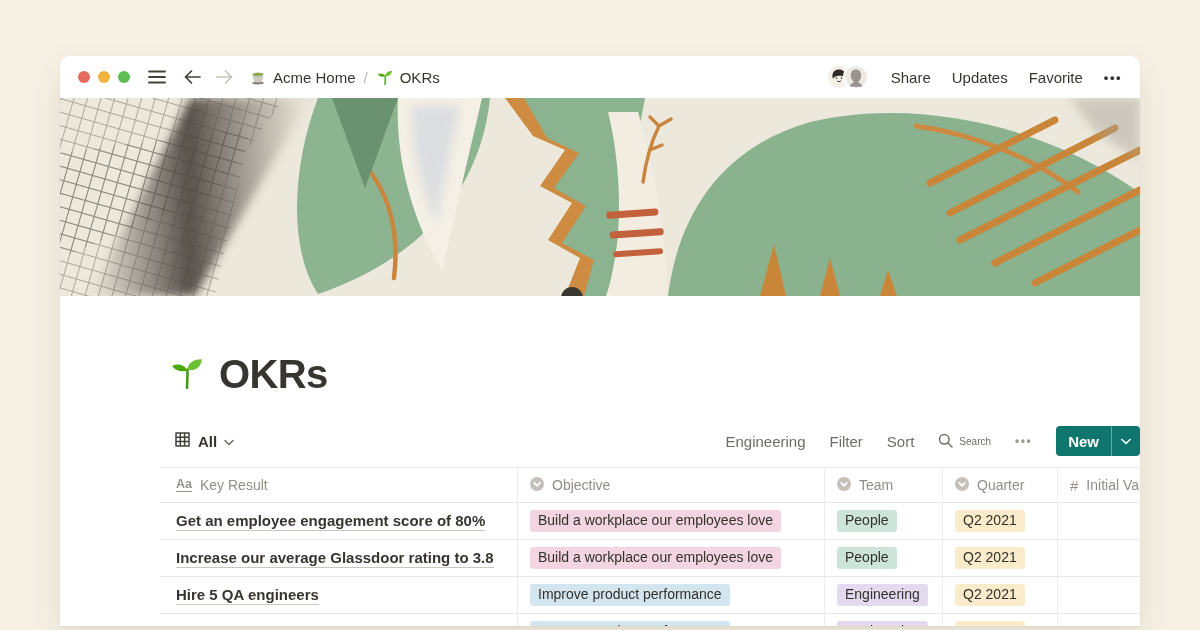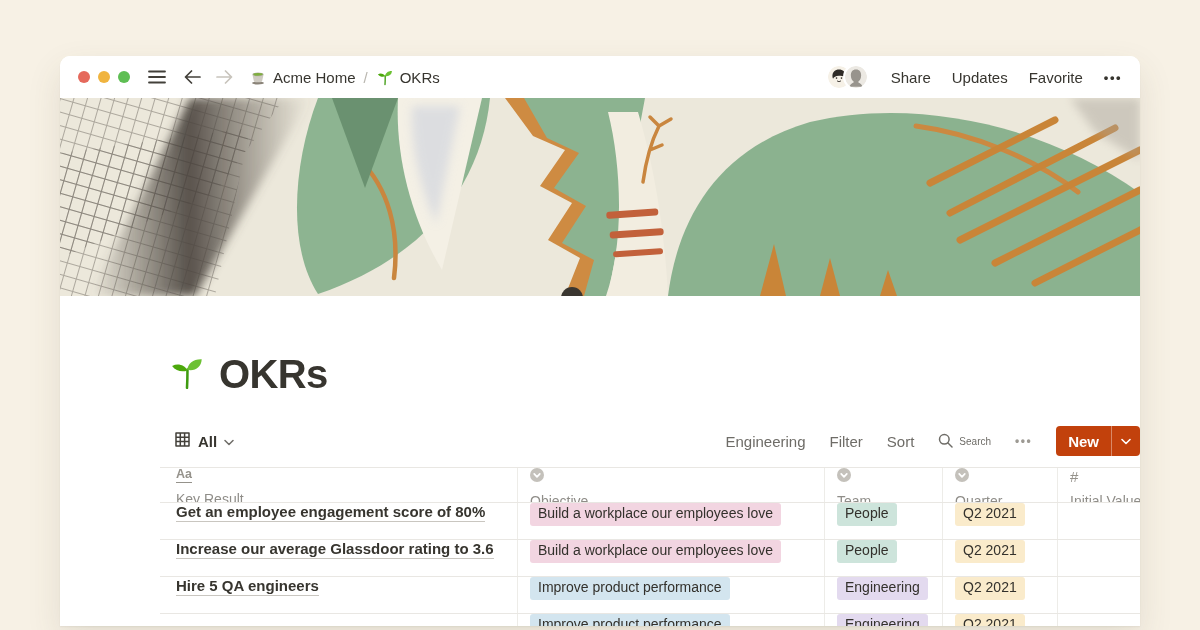--- a/index.html
+++ b/index.html
@@ -49,21 +49,21 @@
   .tool-more { color:#9D9A93; font-size:12px; letter-spacing:1.5px; font-weight:700; cursor:pointer; }
   .new-btn { display:flex; align-items:stretch; height:30px; border-radius:4px; overflow:hidden; color:#fff; cursor:pointer; }
   .new-main { display:flex; align-items:center; padding:0 12px; font-size:15px; font-weight:700; }
   .new-divider { width:1px; background:rgba(255,255,255,.38); }
   .new-caret { display:flex; align-items:center; padding:0 9px; }
   
   .table { margin-top:9px; width:1140px; border-top:1px solid #E9E7E3; font-size:14px; }
   .tr { display:flex; border-bottom:1px solid #E9E7E3; align-items:center; }
   .tr.head { height:35px; }
   .tr.row { height:37px; }
-  .cell { height:100%; display:flex; align-items:flex-start; padding:0 10px 0 16px; border-right:1px solid #EDECE8; overflow:hidden; white-space:nowrap;flex-direction:column; }
+  .cell { height:100%; display:flex; align-items:center; padding:0 10px 0 16px; border-right:1px solid #EDECE8; overflow:hidden; white-space:nowrap; }
   .cell.c0 { width:358px; }
   .cell.c1 { width:307px; padding-left:12px; }
   .cell.c2 { width:118px; padding-left:12px; }
   .cell.c3 { width:115px; padding-left:12px; }
   .cell.c4 { width:242px; padding-left:12px; border-right:none; }
   .th { color:#8F8D88; gap:8px; font-size:14px; }
   .prop-aa { font-size:12.5px; font-weight:700; color:#969property389; color:#95928B; border-bottom:1px solid #95928B; line-height:1.1; }
   .prop-hash { font-size:15px; font-weight:400; color:#95928B; }
   .key-result { font-weight:700; font-size:15px; color:#37352F; border-bottom:1px solid #C9C6C0; padding-bottom:1px; cursor:pointer; }
   .tag { display:inline-block; padding:2px 8px 3px; border-radius:3px; font-size:14px; color:#33312C; line-height:1.25; }
@@ -237,21 +237,21 @@
         <span class="search-box">
           <span>
             <svg width="15" height="15" viewBox="0 0 15 15">
                 <circle cx="6.3" cy="6.3" r="4.8" stroke="#6E6C67" stroke-width="1.5" fill="none"></circle>
                 <path d="M10 10l4 4" stroke="#6E6C67" stroke-width="1.5" stroke-linecap="round"></path>
               </svg>
           </span>
           <span>Search</span>
         </span>
         <span class="tool-more">•••</span>
-        <span class="new-btn" style="background-color: #c2410c;">
+        <span class="new-btn" style="background-color: #0f766e;">
           <span class="new-main">New</span>
           <span class="new-divider"></span>
           <span class="new-caret">
             <svg width="10" height="7" viewBox="0 0 10 7">
                 <path d="M1 1.5 5 5.5 9 1.5" stroke="#fff" stroke-width="1.6" fill="none" stroke-linecap="round" stroke-linejoin="round"></path>
               </svg>
           </span>
         </span>
       </div>
     </div>
@@ -309,21 +309,21 @@
         <div class="cell c3">
             <span class="tag" style="background-color: rgb(250, 235, 203);">Q2 2021</span>
           </div>
         <div class="cell c4">
             <span></span>
           </div>
       </div>
 
       <div class="tr row">
         <div class="cell c0">
-            <span class="key-result">Increase our average Glassdoor rating to 3.6</span>
+            <span class="key-result">Increase our average Glassdoor rating to 3.8</span>
           </div>
         <div class="cell c1">
             <span class="tag" style="background-color: rgb(242, 213, 225);">Build a workplace our employees love</span>
           </div>
         <div class="cell c2">
             <span class="tag" style="background-color: rgb(205, 228, 219);">People</span>
           </div>
         <div class="cell c3">
             <span class="tag" style="background-color: rgb(250, 235, 203);">Q2 2021</span>
           </div>

